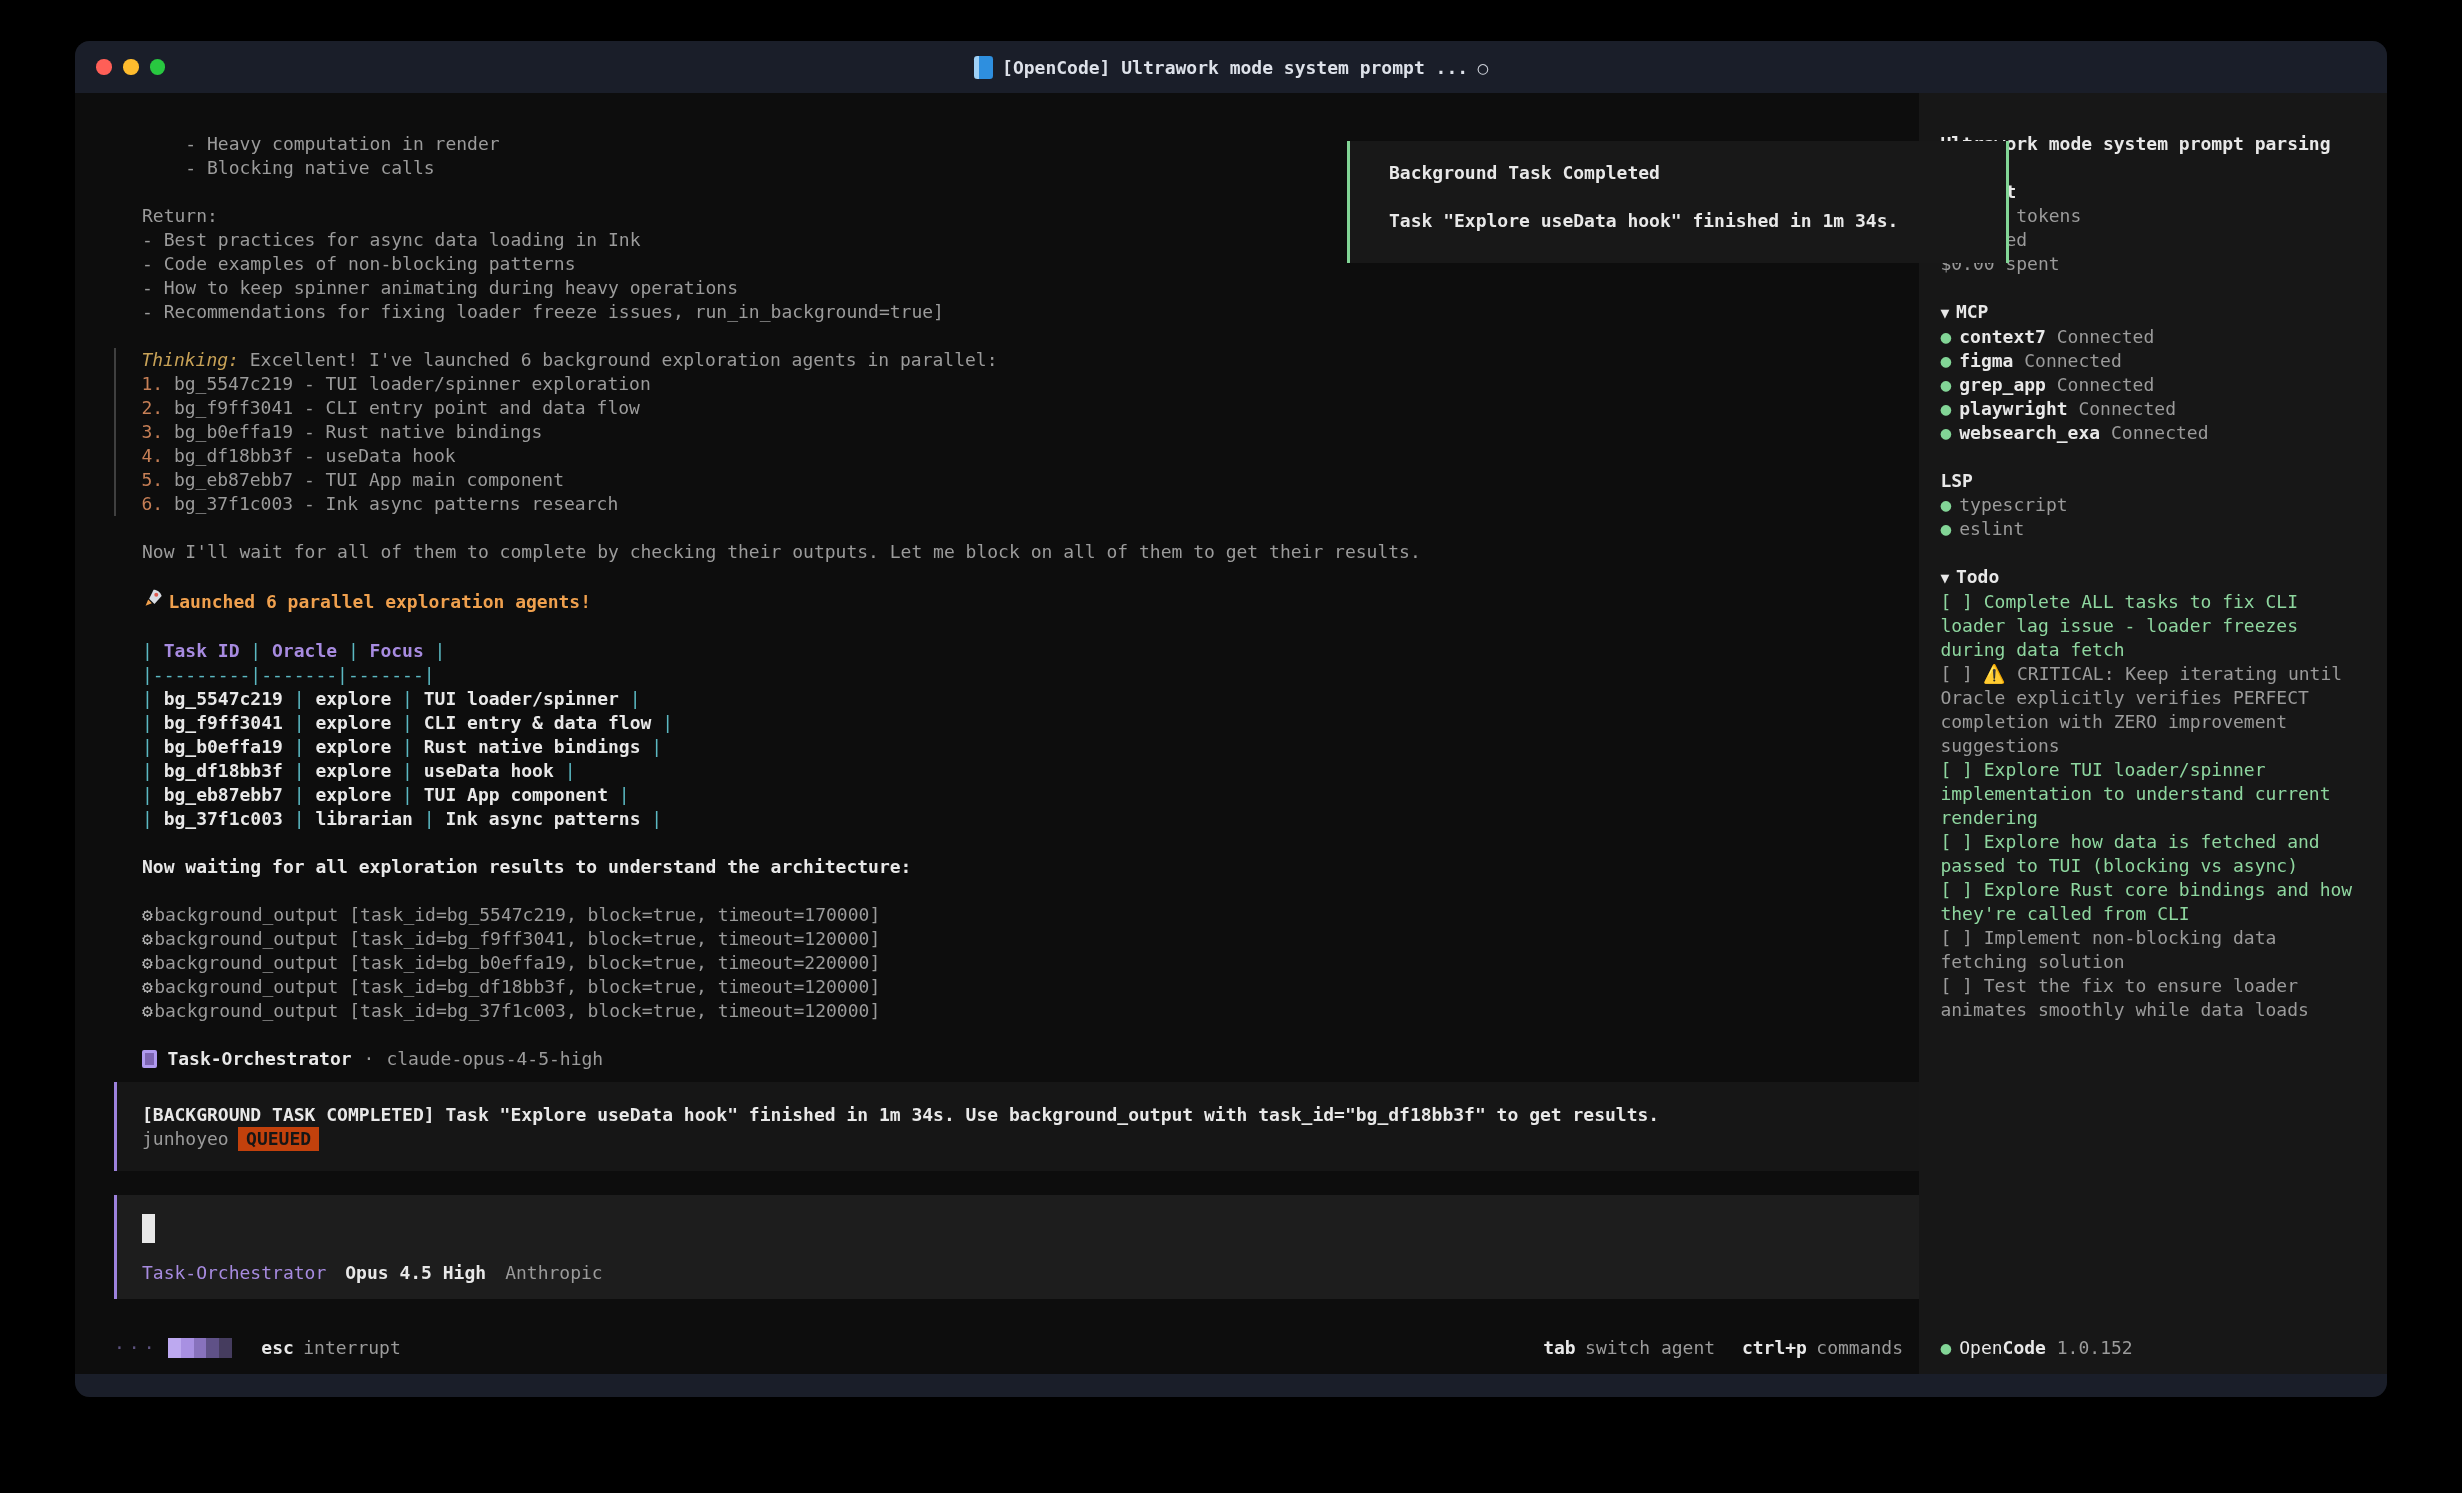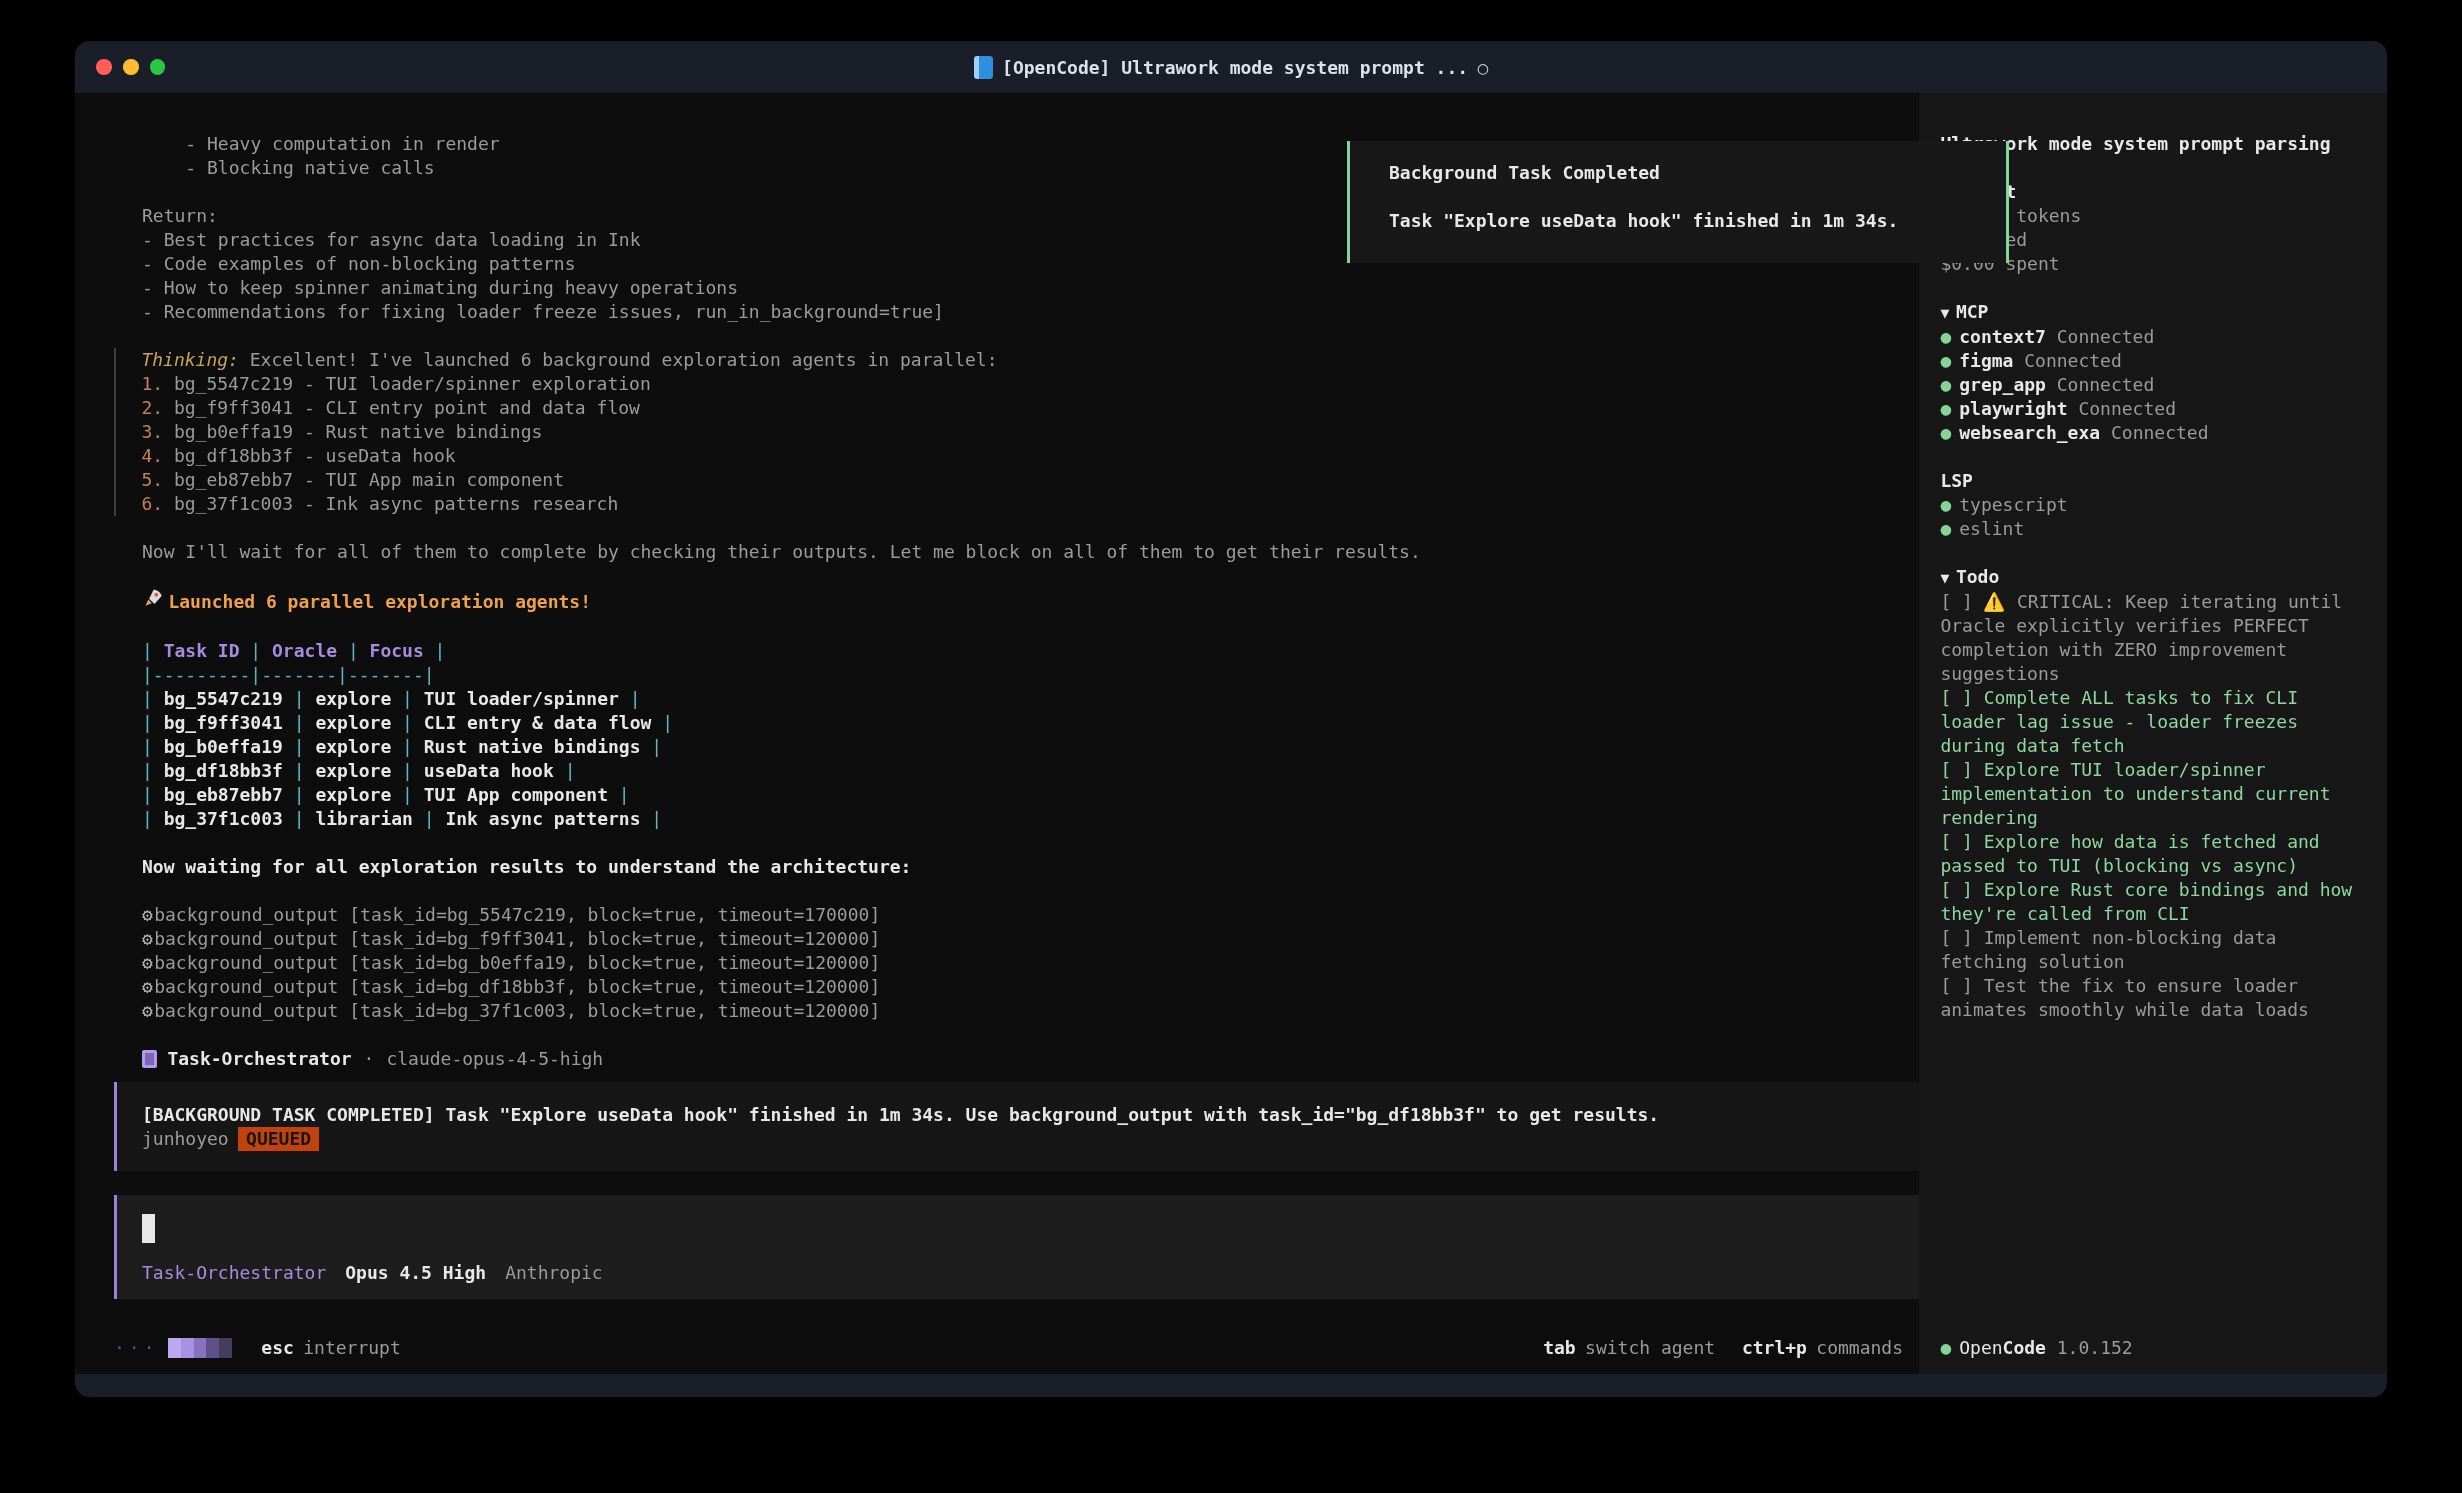--- a/index.html
+++ b/index.html
@@ -167,21 +167,21 @@
           </div>
 
         <div class="gap"></div>
         <div class="tline bold">Now waiting for all exploration results to understand the architecture:</div>
         <div class="gap"></div>
 
         <div>
 
         <div class="tline"><span class="gear">⚙</span><span class="dim">background_output</span><span class="dim args">[task_id=bg_5547c219, block=true, timeout=170000]</span></div>
             <div class="tline"><span class="gear">⚙</span><span class="dim">background_output</span><span class="dim args">[task_id=bg_f9ff3041, block=true, timeout=120000]</span></div>
-            <div class="tline"><span class="gear">⚙</span><span class="dim">background_output</span><span class="dim args">[task_id=bg_b0effa19, block=true, timeout=120000]</span></div>
+            <div class="tline"><span class="gear">⚙</span><span class="dim">background_output</span><span class="dim args">[task_id=bg_b0effa19, block=true, timeout=220000]</span></div>
             <div class="tline"><span class="gear">⚙</span><span class="dim">background_output</span><span class="dim args">[task_id=bg_df18bb3f, block=true, timeout=120000]</span></div>
             <div class="tline"><span class="gear">⚙</span><span class="dim">background_output</span><span class="dim args">[task_id=bg_37f1c003, block=true, timeout=120000]</span></div>
           </div>
 
         <div class="gap"></div>
 
         <div class="tline orch">
           <span class="orch-icon"></span>
           <span class="bold">Task-Orchestrator</span>
           <span class="dim mid">·</span>
@@ -247,22 +247,22 @@
       <div class="sb-head">LSP</div>
       <div>
 
       <div><span class="dot">●</span><span class="lsp-name">typescript</span></div>
           <div><span class="dot">●</span><span class="lsp-name">eslint</span></div>
         </div>
       <div class="gap"></div>
       <div class="sb-head"><span class="tri">▼</span><span>Todo</span></div>
       <div>
 
-      <div class="todo-item tone-dim">[ ] ⚠️ CRITICAL: Keep iterating until Oracle explicitly verifies PERFECT completion with ZERO improvement suggestions</div>
-          <div class="todo-item tone-green">[ ] Complete ALL tasks to fix CLI loader lag issue - loader freezes during data fetch</div>
+      <div class="todo-item tone-green">[ ] Complete ALL tasks to fix CLI loader lag issue - loader freezes during data fetch</div>
+          <div class="todo-item tone-dim">[ ] ⚠️ CRITICAL: Keep iterating until Oracle explicitly verifies PERFECT completion with ZERO improvement suggestions</div>
           <div class="todo-item tone-green">[ ] Explore TUI loader/spinner implementation to understand current rendering</div>
           <div class="todo-item tone-green">[ ] Explore how data is fetched and passed to TUI (blocking vs async)</div>
           <div class="todo-item tone-green">[ ] Explore Rust core bindings and how they're called from CLI</div>
           <div class="todo-item tone-dim">[ ] Implement non-blocking data fetching solution</div>
           <div class="todo-item tone-dim">[ ] Test the fix to ensure loader animates smoothly while data loads</div>
         </div>
       <div class="sb-footer">
         <span class="dot">●</span><span class="brand-a">Open</span><span class="brand-b">Code</span><span class="version">1.0.152</span>
       </div>
     </div>

